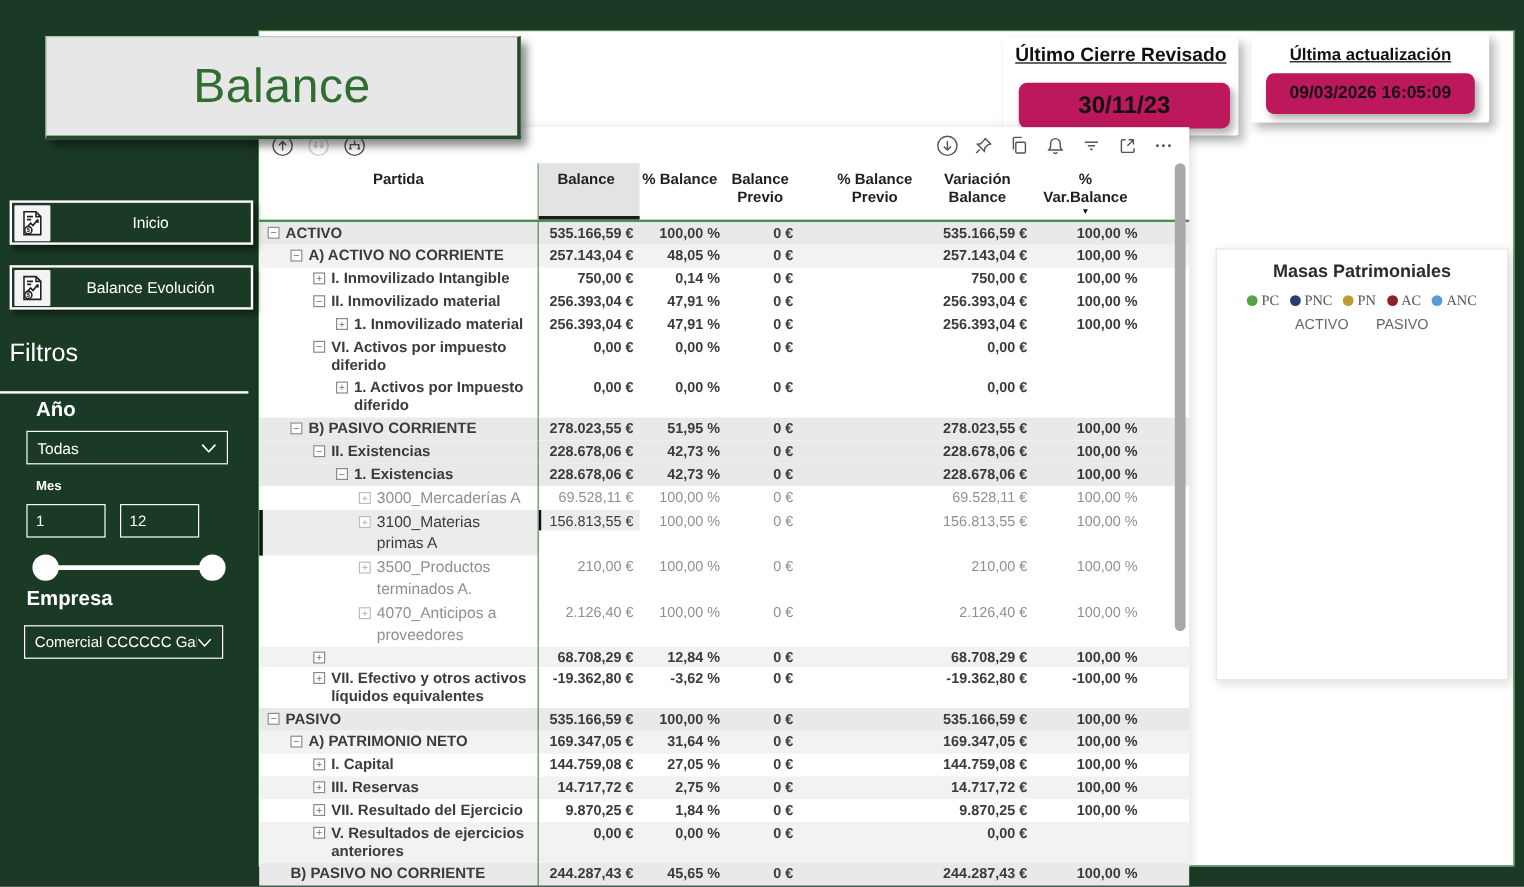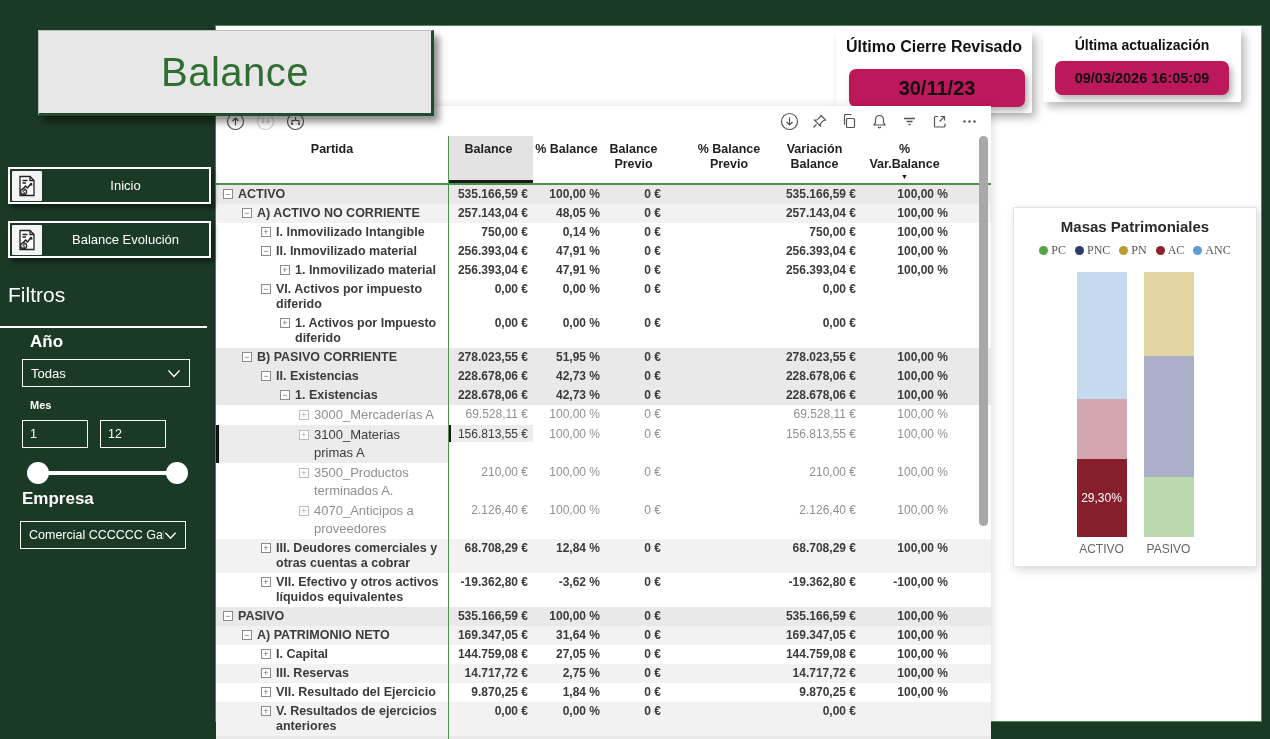--- a/index.html
+++ b/index.html
@@ -12,21 +12,21 @@
 
   
   .title-card { position:absolute; left:38px; top:30px; width:396px; height:86px;
     background:#E7E7E7; border:1px solid #b9c4ba; border-right:3px solid #24492B;
     border-bottom:3px solid #24492B; box-shadow:5px 6px 7px rgba(0,0,0,.45);
     display:flex; align-items:center; justify-content:center; z-index:5; }
   .title-card span { color:#2F6D33; font-size:40px; letter-spacing:.5px; }
 
   
   .date-card { position:absolute; background:#fff; box-shadow:4px 5px 8px rgba(0,0,0,.28);
-    border-radius:2px; }
+    border-radius:2px;text-decoration:underline; }
   .date-card .dc-title { text-align:center; font-weight:bold; color:#111; }
   .date-card .dc-box { position:absolute; background:#be185d; border-radius:7px;
     box-shadow:3px 4px 6px rgba(0,0,0,.3); display:flex; align-items:center; justify-content:center;
     font-weight:bold; color:#111; }
   .card-cierre { left:620px; top:5px; width:196px; height:82px; }
   .card-cierre .dc-title { font-size:16px; padding-top:7px; }
   .card-cierre .dc-box { left:13px; top:38px; width:176px; height:38px; font-size:20px; }
   .card-actualizacion { left:827px; top:2px; width:198px; height:74px; }
   .card-actualizacion .dc-title { font-size:14px; padding-top:9px; }
   .card-actualizacion .dc-box { left:12px; top:33px; width:174px; height:34px; font-size:14.5px; }
@@ -392,21 +392,20 @@
           <div class="cell num c1">2.126,40 €</div>
           <div class="cell num c2">100,00 %</div>
           <div class="cell num c3">0 €</div>
           <div class="cell num c4"></div>
           <div class="cell num c5">2.126,40 €</div>
           <div class="cell num c6">100,00 %</div>
         </div>
         <div class="row shade2">
           <div class="cell c-partida" style="padding-left: 45px;">
             <span class="toggle">+</span>
-            <span class="lbl">III. Deudores comerciales y otras cuentas a cobrar</span>
           </div>
           <div class="cell num c1">68.708,29 €</div>
           <div class="cell num c2">12,84 %</div>
           <div class="cell num c3">0 €</div>
           <div class="cell num c4"></div>
           <div class="cell num c5">68.708,29 €</div>
           <div class="cell num c6">100,00 %</div>
         </div>
         <div class="row">
           <div class="cell c-partida" style="padding-left: 45px;">
@@ -523,34 +522,20 @@
           <span class="leg-lbl">PN</span>
         </span>
         <span class="leg-item">
           <span class="leg-dot" style="background: rgb(142, 33, 48);"></span>
           <span class="leg-lbl">AC</span>
         </span>
         <span class="leg-item">
           <span class="leg-dot" style="background: rgb(91, 155, 213);"></span>
           <span class="leg-lbl">ANC</span>
         </span>
-      </div>
-    <div class="chart-plot" id="chart-plot">
-        <div class="bar">
-          <div class="seg" style="height: 48.05%; background: rgb(197, 218, 239);"></div>
-          <div class="seg" style="height: 22.65%; background: rgb(212, 166, 175);"></div>
-          <div class="seg" style="height: 29.3%; background: rgb(135, 30, 43);">
-            <span class="seg-label">29,30%</span>
-          </div>
-        </div>
-        <div class="bar">
-          <div class="seg" style="height: 31.64%; background: rgb(227, 214, 163);"></div>
-          <div class="seg" style="height: 45.65%; background: rgb(172, 175, 202);"></div>
-          <div class="seg" style="height: 22.71%; background: rgb(186, 217, 172);"></div>
-        </div>
       </div>
     <div class="chart-cats" id="chart-cats">
         <div class="cat-lbl">ACTIVO</div>
         <div class="cat-lbl">PASIVO</div>
       </div>
   </div>
 </div>
 
 <div class="title-card">
   <span>Balance</span>

